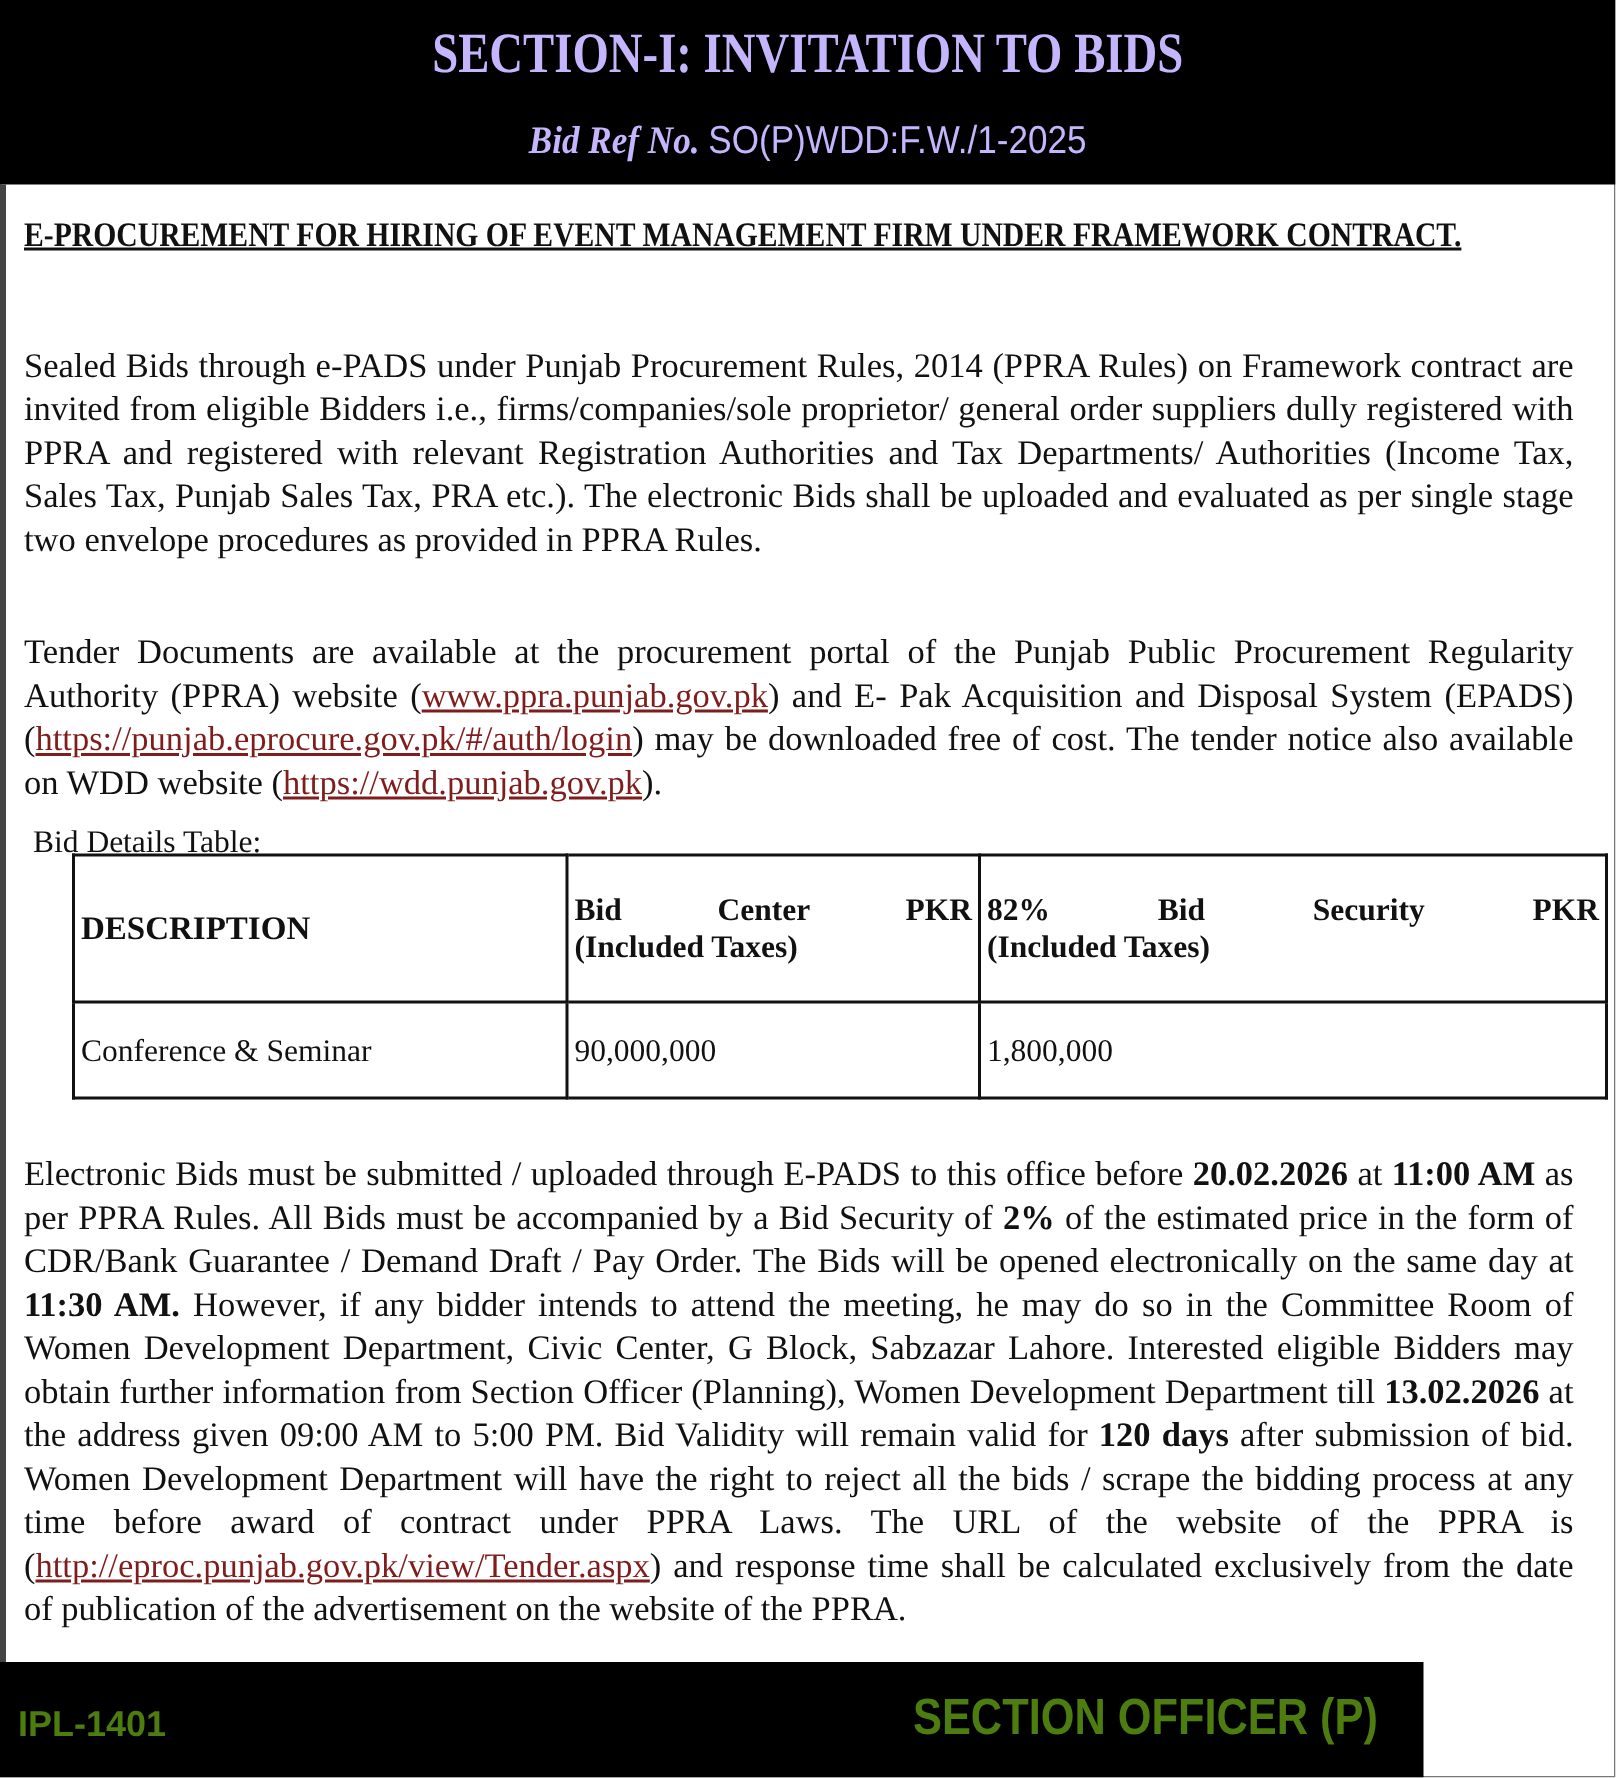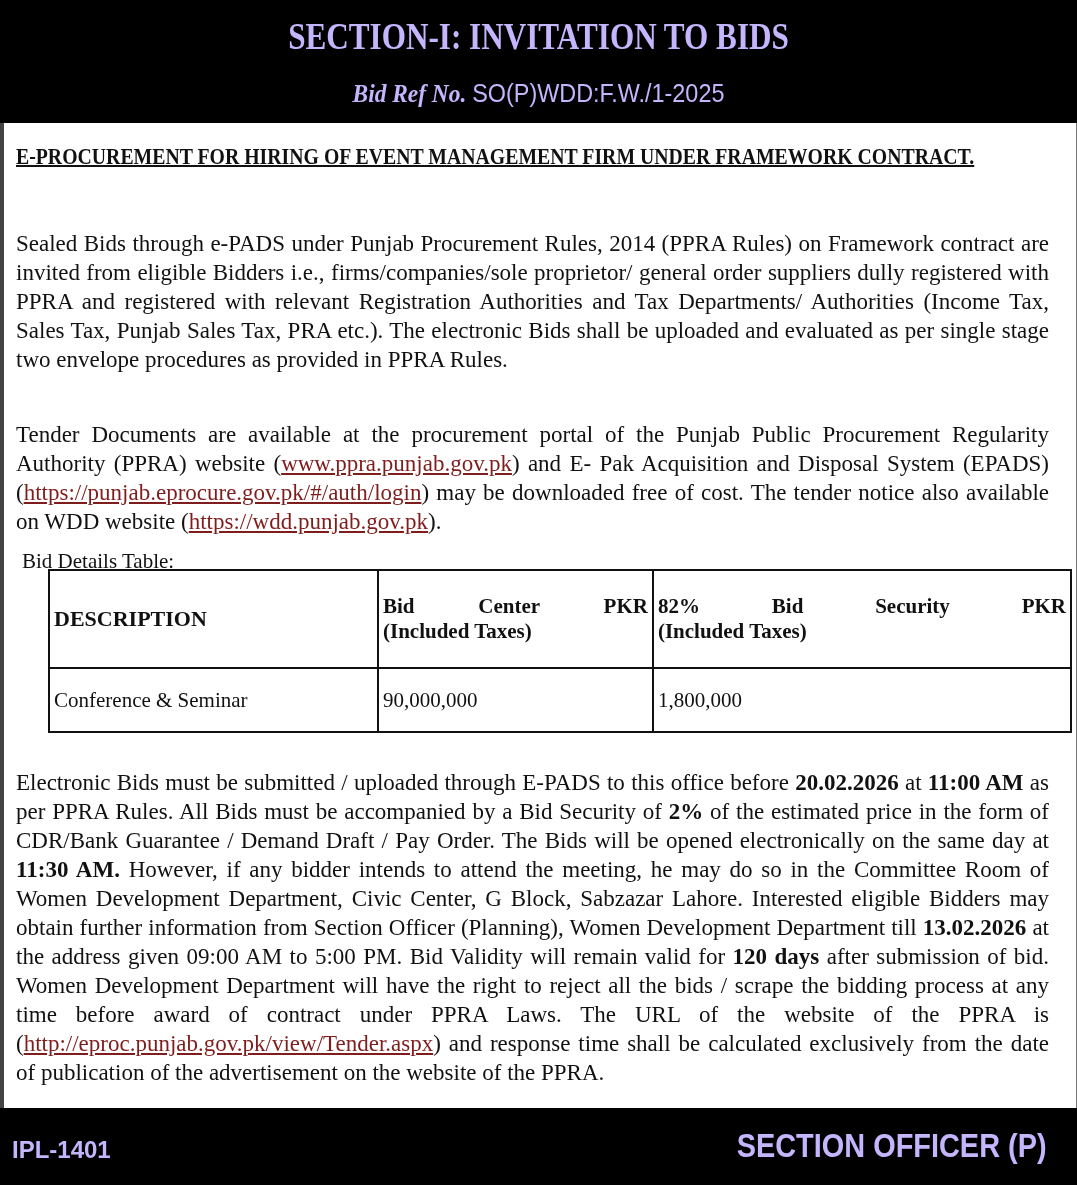--- a/index.html
+++ b/index.html
@@ -18,21 +18,21 @@
   .p3 { top:768px; }
   .para a { color:#7f1d1d; text-decoration:underline; }
   .tbl-label { position:absolute; left:22px; top:549px; font-size:21px; font-weight:normal; }
   table.bid { position:absolute; left:24px; top:569px; width:1024px; border-collapse:collapse; font-size:21px;margin-left:24px; }
   table.bid th, table.bid td { border:2px solid #111; padding:0 4px; vertical-align:middle; text-align:left; }
   table.bid th { height:96px; font-weight:bold; }
   table.bid td { height:62px;border-radius:31px; }
   .c1 { width:320px; } .c2 { width:266px; } .c3 { width:410px; }
   .hdr-desc { font-size:22px; }
   .hdr-just { display:block; text-align:justify; text-align-last:justify; }
-  .footer { position:absolute; left:0; top:1108px; width:1077px; height:77px; background:#000; color:#c4b5fd; }
+  .footer { position:absolute; left:0; top:1108px; width:913px; height:77px; background:#000; color:#4d7c0f;padding-left:36px; }
   .footer .code { position:absolute; left:12px; top:28px; font-family:"Liberation Sans", sans-serif; font-weight:bold; font-size:24px; }
   .footer .sign { position:absolute; right:30px; top:18px; font-family:"Liberation Sans", sans-serif; font-weight:bold; font-size:34px; transform:scaleX(0.85); transform-origin:right; white-space:nowrap; }
 </style>
 </head>
 <body>
 
 <div class="frame"></div>
 
 <div class="header">
   <div class="title">SECTION-I:  INVITATION TO BIDS</div>

